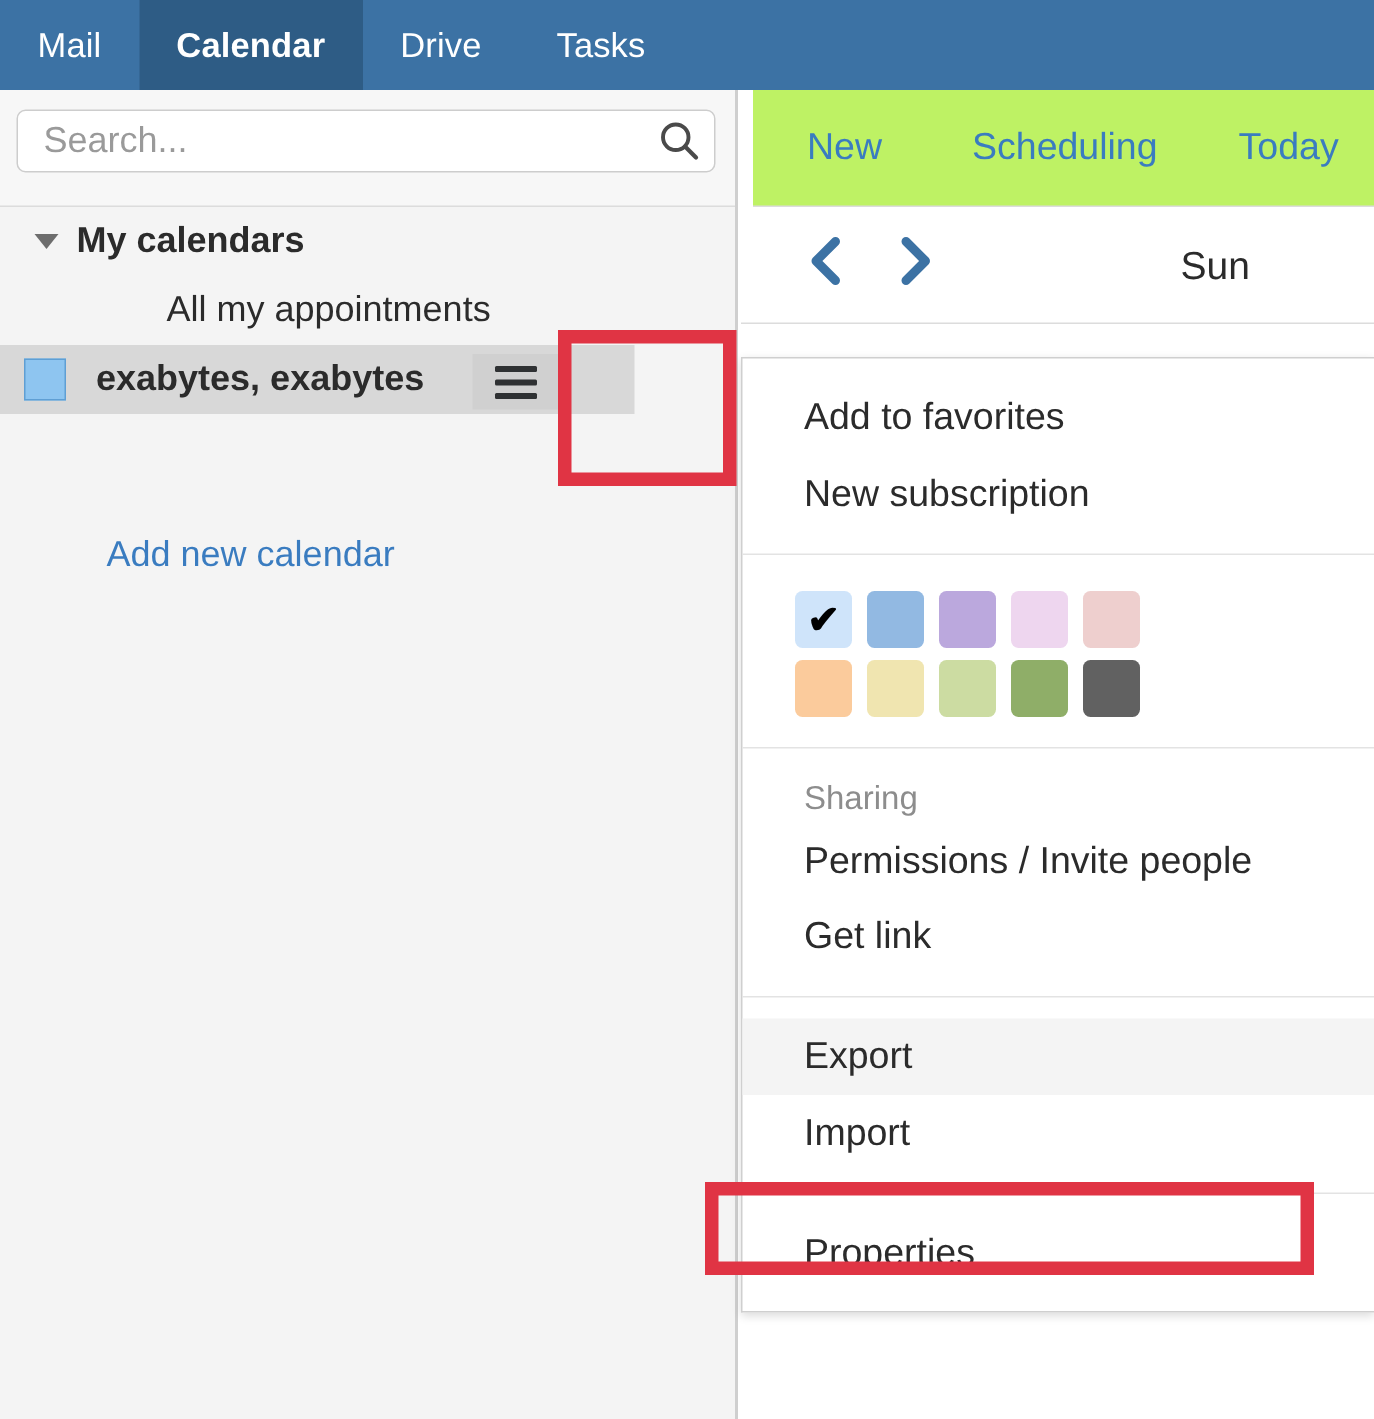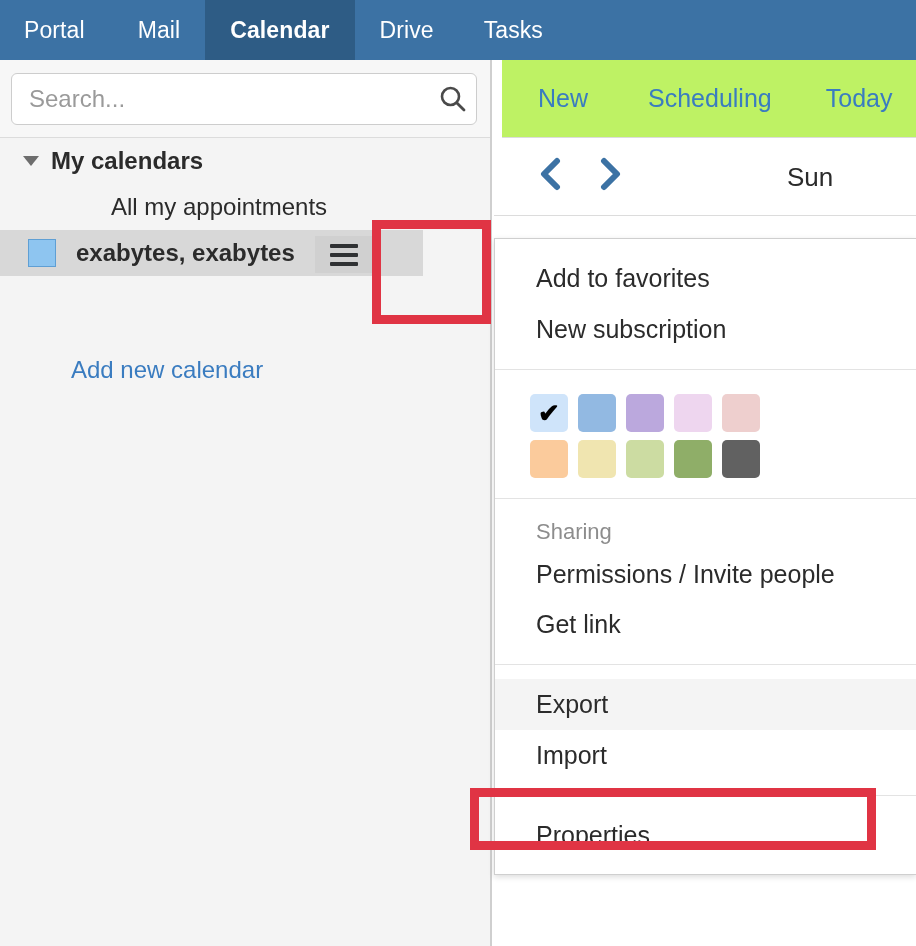--- a/index.html
+++ b/index.html
@@ -68,21 +68,21 @@
     width: 490px;
     height: 78px;
     background: #f7f7f7;
     border-bottom: 1px solid #dcdcdc;
     box-sizing: border-box;
   }
   .search-box {
     position: absolute;
     left: 11px; top: 13px;
     width: 466px;
-    height: 52px;
+    height: 42px;
     background: #ffffff;
     border: 1px solid #cdcdcd;
     border-radius: 6px;
     box-sizing: border-box;
     display: flex;
     align-items: center;
   }
   .search-input {
     border: none;
     outline: none;
@@ -138,21 +138,21 @@
     padding-left: 111px;
     box-sizing: border-box;
     font-size: 24px;
     color: #2b2b2b;
     cursor: pointer;
     position: relative;
   }
   .tree-row.selected {
     background: #d8d8d8;
     font-weight: bold;
-    padding-left: 28px;
+    padding-left: 16px;
   }
   .cal-swatch {
     width: 28px;
     height: 28px;
     background: #8ec5f0;
     border: 1px solid #5f9fd4;
     box-sizing: border-box;
     margin-right: 20px;
     flex: 0 0 auto;
   }
@@ -335,23 +335,20 @@
     width: 406px;
     height: 62px;
   }
 </style>
 </head>
 <body>
 
 <div id="app">
 
   <div class="topnav">
-    <div class="nav-tab first">
-        <span>Portal</span>
-      </div>
     <div class="nav-tab">
         <span>Mail</span>
       </div>
     <div class="nav-tab active">
         <span>Calendar</span>
       </div>
     <div class="nav-tab">
         <span>Drive</span>
       </div>
     <div class="nav-tab">

